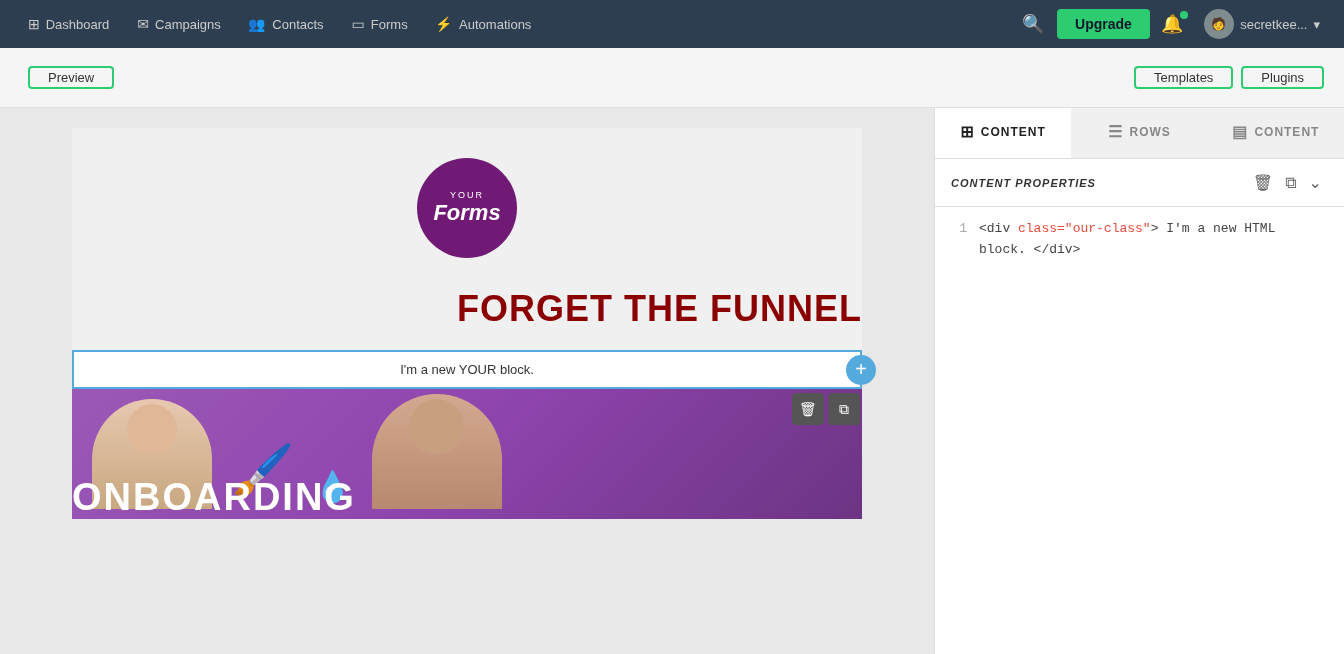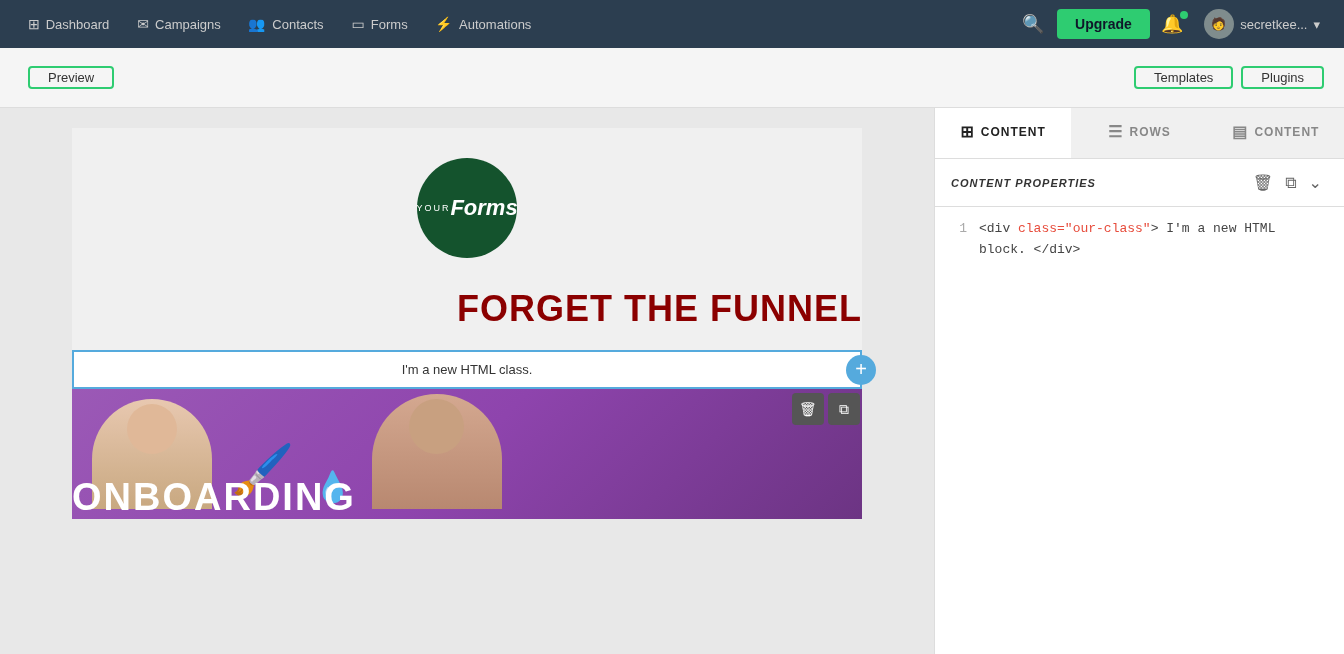--- a/index.html
+++ b/index.html
@@ -123,23 +123,23 @@
       position: relative;
     }
     .logo-section {
       background: #f0f0f0;
       display: flex;
       justify-content: center;
       padding: 30px 0 20px;
     }
     .logo-circle {
       width: 100px; height: 100px;
-      background: #14532d;
+      background: #701a75;
       border-radius: 50%;
-      display: flex; flex-direction: row;
+      display: flex; flex-direction: column;
       align-items: center; justify-content: center;
       color: #fff;
     }
     .logo-circle .logo-your {
       font-size: 9px; letter-spacing: 2px; text-transform: uppercase;
     }
     .logo-circle .logo-text {
       font-size: 22px; font-style: italic; font-weight: bold;
     }
     .headline-section {
@@ -346,21 +346,21 @@
           <span class="logo-your">YOUR</span>
           <span class="logo-text">Forms</span>
         </div>
       </div>
 
       <div class="headline-section">
         <div class="headline-text">FORGET THE FUNNEL</div>
       </div>
 
       <div class="html-block-row">
-        <span>I'm a new HTML class.</span>
+        <span>I'm a new YOUR block.</span>
         <div class="html-block-add">+</div>
         <div class="html-block-toolbar">
           <div class="html-block-tbtn">🗑</div>
           <div class="html-block-tbtn">⧉</div>
         </div>
       </div>
 
       <div class="image-section">
         <div style="display:flex;align-items:flex-end;width:100%;height:100%;position:relative;padding:10px 20px;gap:20px;">
 

